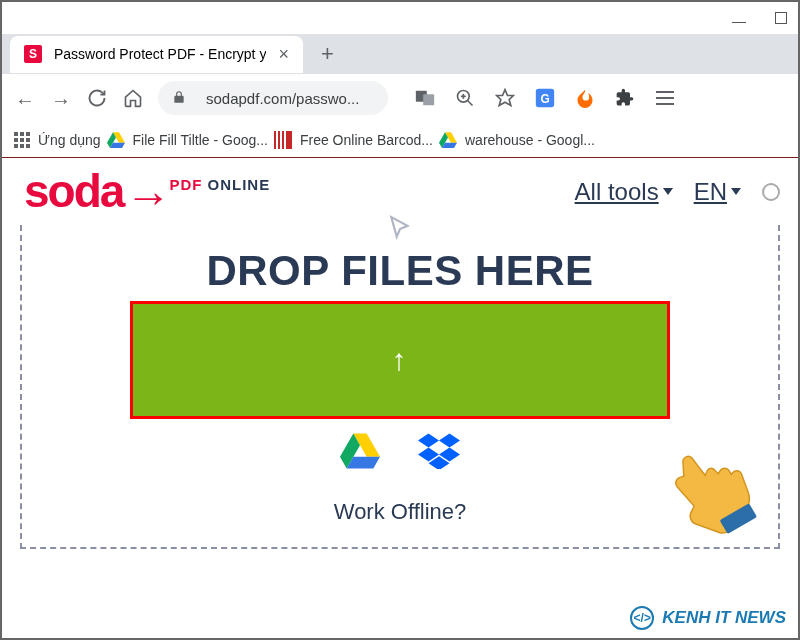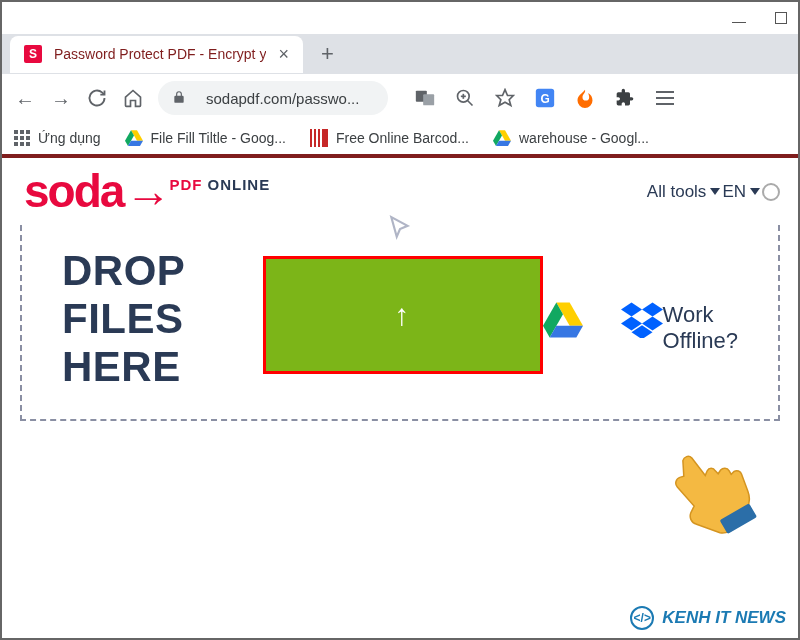--- a/index.html
+++ b/index.html
@@ -8,57 +8,57 @@
 
 .window-controls { height: 32px; display: flex; justify-content: flex-end; align-items: center; padding-right: 10px; gap: 28px; background: #fff; }
 .wc { width: 14px; height: 14px; display: flex; align-items: center; justify-content: center; color: #555; }
 .wc-min { border-bottom: 1.5px solid #555; width: 14px; height: 0; margin-top: 8px; }
 .wc-max { border: 1.5px solid #555; width: 12px; height: 12px; }
 
 
 .tab-bar { height: 40px; display: flex; align-items: center; background: #dee1e6; padding: 0 8px; }
 .tab { display: flex; align-items: center; background: #fff; padding: 8px 14px; border-radius: 8px 8px 0 0; gap: 12px; }
 .tab-favicon { width: 18px; height: 18px; background: #e8093f; color: #fff; display: flex; align-items: center; justify-content: center; font-weight: bold; font-size: 12px; border-radius: 2px; }
-.tab-title { font-size: 14px; color: #7f1d1d; max-width: 240px; white-space: nowrap; overflow: hidden; }
+.tab-title { font-size: 14px; color: #000000; max-width: 240px; white-space: nowrap; overflow: hidden; }
 .tab-close { font-size: 18px; color: #5f6368; cursor: pointer; }
 .new-tab { font-size: 22px; color: #5f6368; margin-left: 18px; cursor: pointer; }
 
 
 .addr-row { height: 48px; display: flex; align-items: center; padding: 0 12px; gap: 14px; background: #fff; }
 .nav-ico { width: 22px; height: 22px; display: flex; align-items: center; justify-content: center; color: #5f6368; font-size: 20px; }
 .omnibox { flex: 0 0 230px; height: 34px; background: #f1f3f4; border-radius: 17px; display: flex; align-items: center; padding: 0 14px; gap: 20px; color: #5f6368; }
 .omni-lock { font-size: 14px; }
 .omni-text { font-size: 15px; color: #3c4043; }
 .addr-right { display: flex; align-items: center; gap: 18px; margin-left: 12px; }
 .ext-ico { width: 22px; height: 22px; display: flex; align-items: center; justify-content: center; }
 
 
-.bookmarks { height: 36px; display: flex; align-items: center; padding: 0 12px; gap: 24px; background: #fff; border-bottom: 4px solid #7f1d1d; font-size: 14px; color: #3c4043; }
+.bookmarks { height: 36px; display: flex; align-items: center; padding: 0 12px; gap: 6px; background: #fff; border-bottom: 1px solid #7f1d1d; font-size: 14px; color: #3c4043; }
 .bm { display: flex; align-items: center; gap: 8px; cursor: pointer; }
 .apps-ico { display: grid; grid-template-columns: repeat(3, 4px); grid-gap: 2px; }
 .apps-ico span { width: 4px; height: 4px; background: #5f6368; }
 .barcode-ico { width: 18px; height: 18px; background: #c62828; display: flex; }
 .barcode-ico span { width: 2px; height: 100%; background: #fff; margin-left: 2px; }
 
 
 .site { position: relative; height: calc(640px - 160px); }
 .site-header { display: flex; align-items: center; justify-content: space-between; padding: 14px 18px 14px 22px; }
 .logo-wrap { display: flex; flex-direction: row; }
 .logo-soda { font-size: 46px; font-weight: bold; color: #e8093f; letter-spacing: -2px; line-height: 0.85; }
 .logo-arrow { display: inline-block; margin-left: 2px; }
 .logo-sub { font-size: 15px; font-weight: bold; letter-spacing: 1px; margin-top: 4px; }
 .logo-sub .red { color: #e8093f; }
 .logo-sub .dark { color: #2a3a55; }
-.site-menu { display: flex; align-items: center; gap: 2px; font-size: 17px; color: #2a3a55; font-weight: 500; }
+.site-menu { display: flex; align-items: center; gap: 21px; font-size: 24px; color: #2a3a55; font-weight: 500; text-decoration: underline; }
 .site-menu-item { display: flex; align-items: center; gap: 4px; cursor: pointer; }
 .caret-down { width: 0; height: 0; border-left: 5px solid transparent; border-right: 5px solid transparent; border-top: 7px solid #2a3a55; }
 .avatar { width: 18px; height: 18px; border: 2px solid #aaa; border-radius: 50%; }
 
 
-.drop-wrap { margin: 0 18px; border: 2px dashed #8a8fa3; padding: 8px 40px 22px; display: flex; flex-direction: row; align-items: center; border-top: none; position: relative; }
+.drop-wrap { margin: 0 18px; border: 2px dashed #8a8fa3; padding: 8px 40px 22px; display: flex; flex-direction: column; align-items: center; border-top: none; position: relative; text-align: center; }
 .cursor-top { position: absolute; top: -10px; left: 50%; transform: translateX(-50%); color: #b0b5c6; font-size: 24px; }
 .drop-title { font-size: 42px; font-weight: 800; color: #2a3a55; margin: 14px 0 6px; letter-spacing: 0.5px; }
 .choose-box { position: relative; width: 540px; }
 .choose-btn { width: 100%; height: 118px; background: #7cb518; display: flex; align-items: center; justify-content: center; gap: 50px; color: #fff; font-size: 38px; font-weight: 500; letter-spacing: 2px; cursor: pointer; border: 3px solid #ff0000; }
 .up-arrow { font-size: 30px; font-weight: bold; }
 .cloud-icons { display: flex; gap: 38px; margin-top: 14px; }
 .offline { color: #2a3a55; font-size: 22px; margin-top: 26px; }
 
 
 .hand { position: absolute; right: 32px; top: 438px; width: 100px; height: 100px; transform: rotate(-30deg); }

